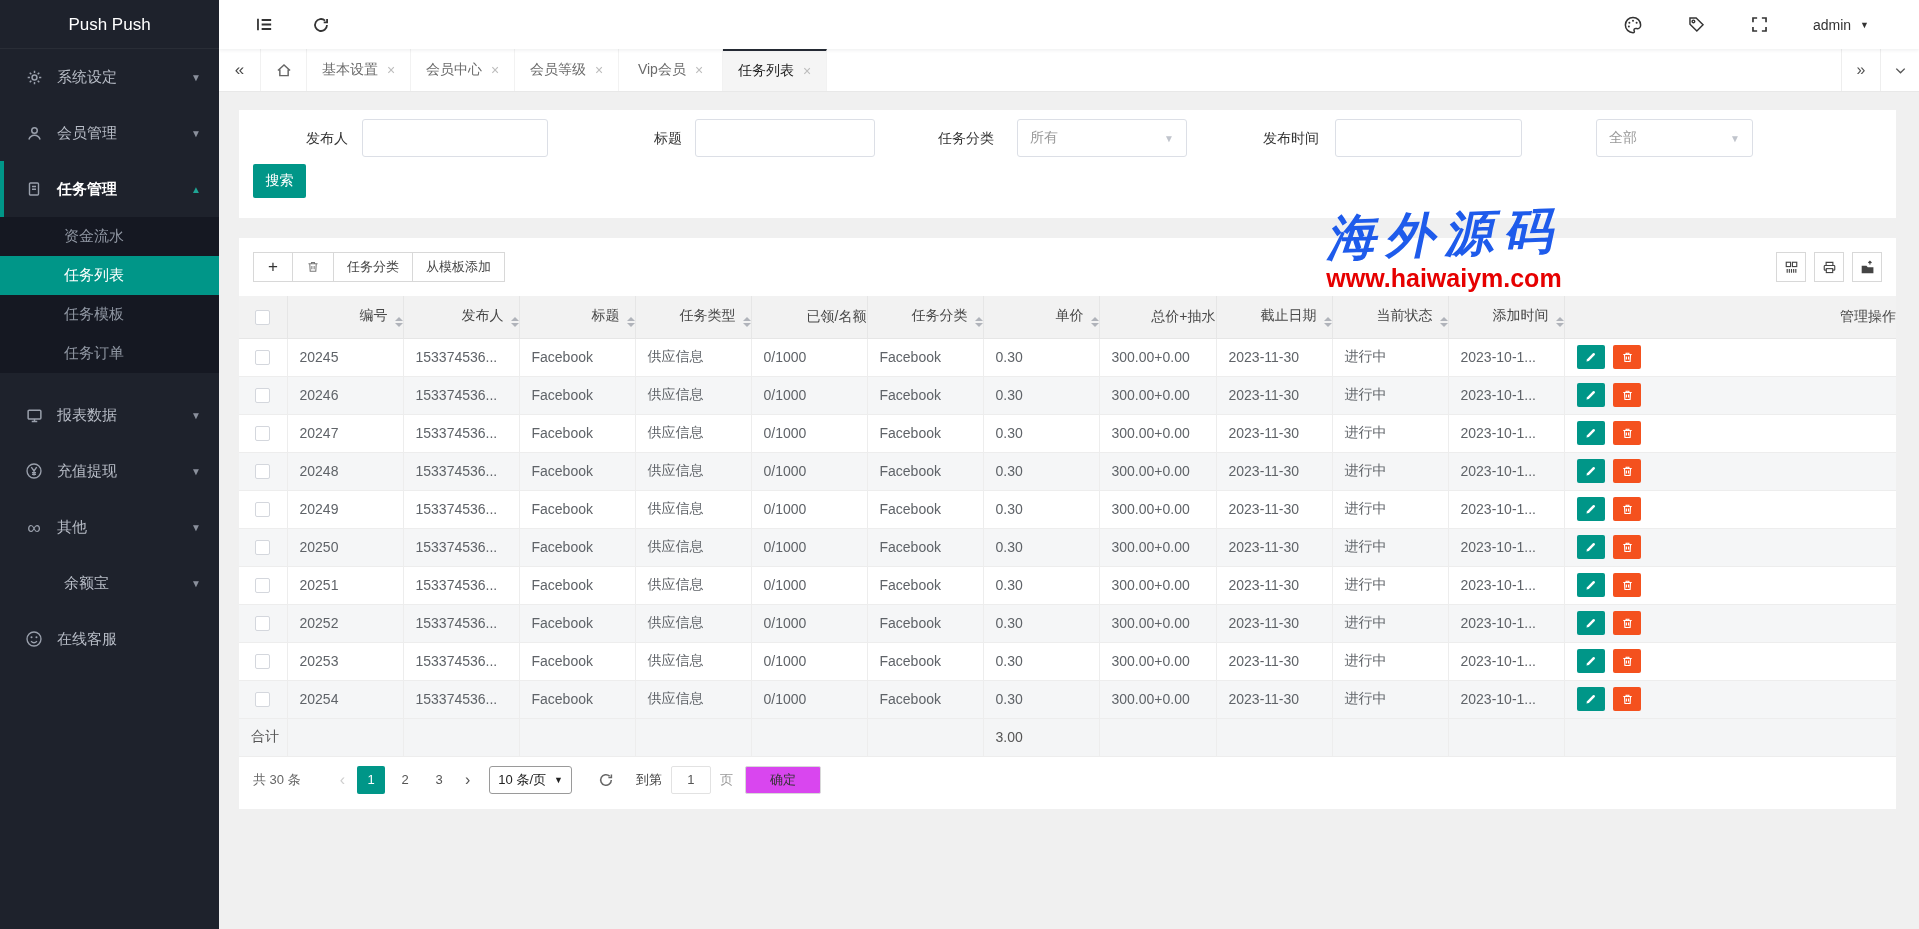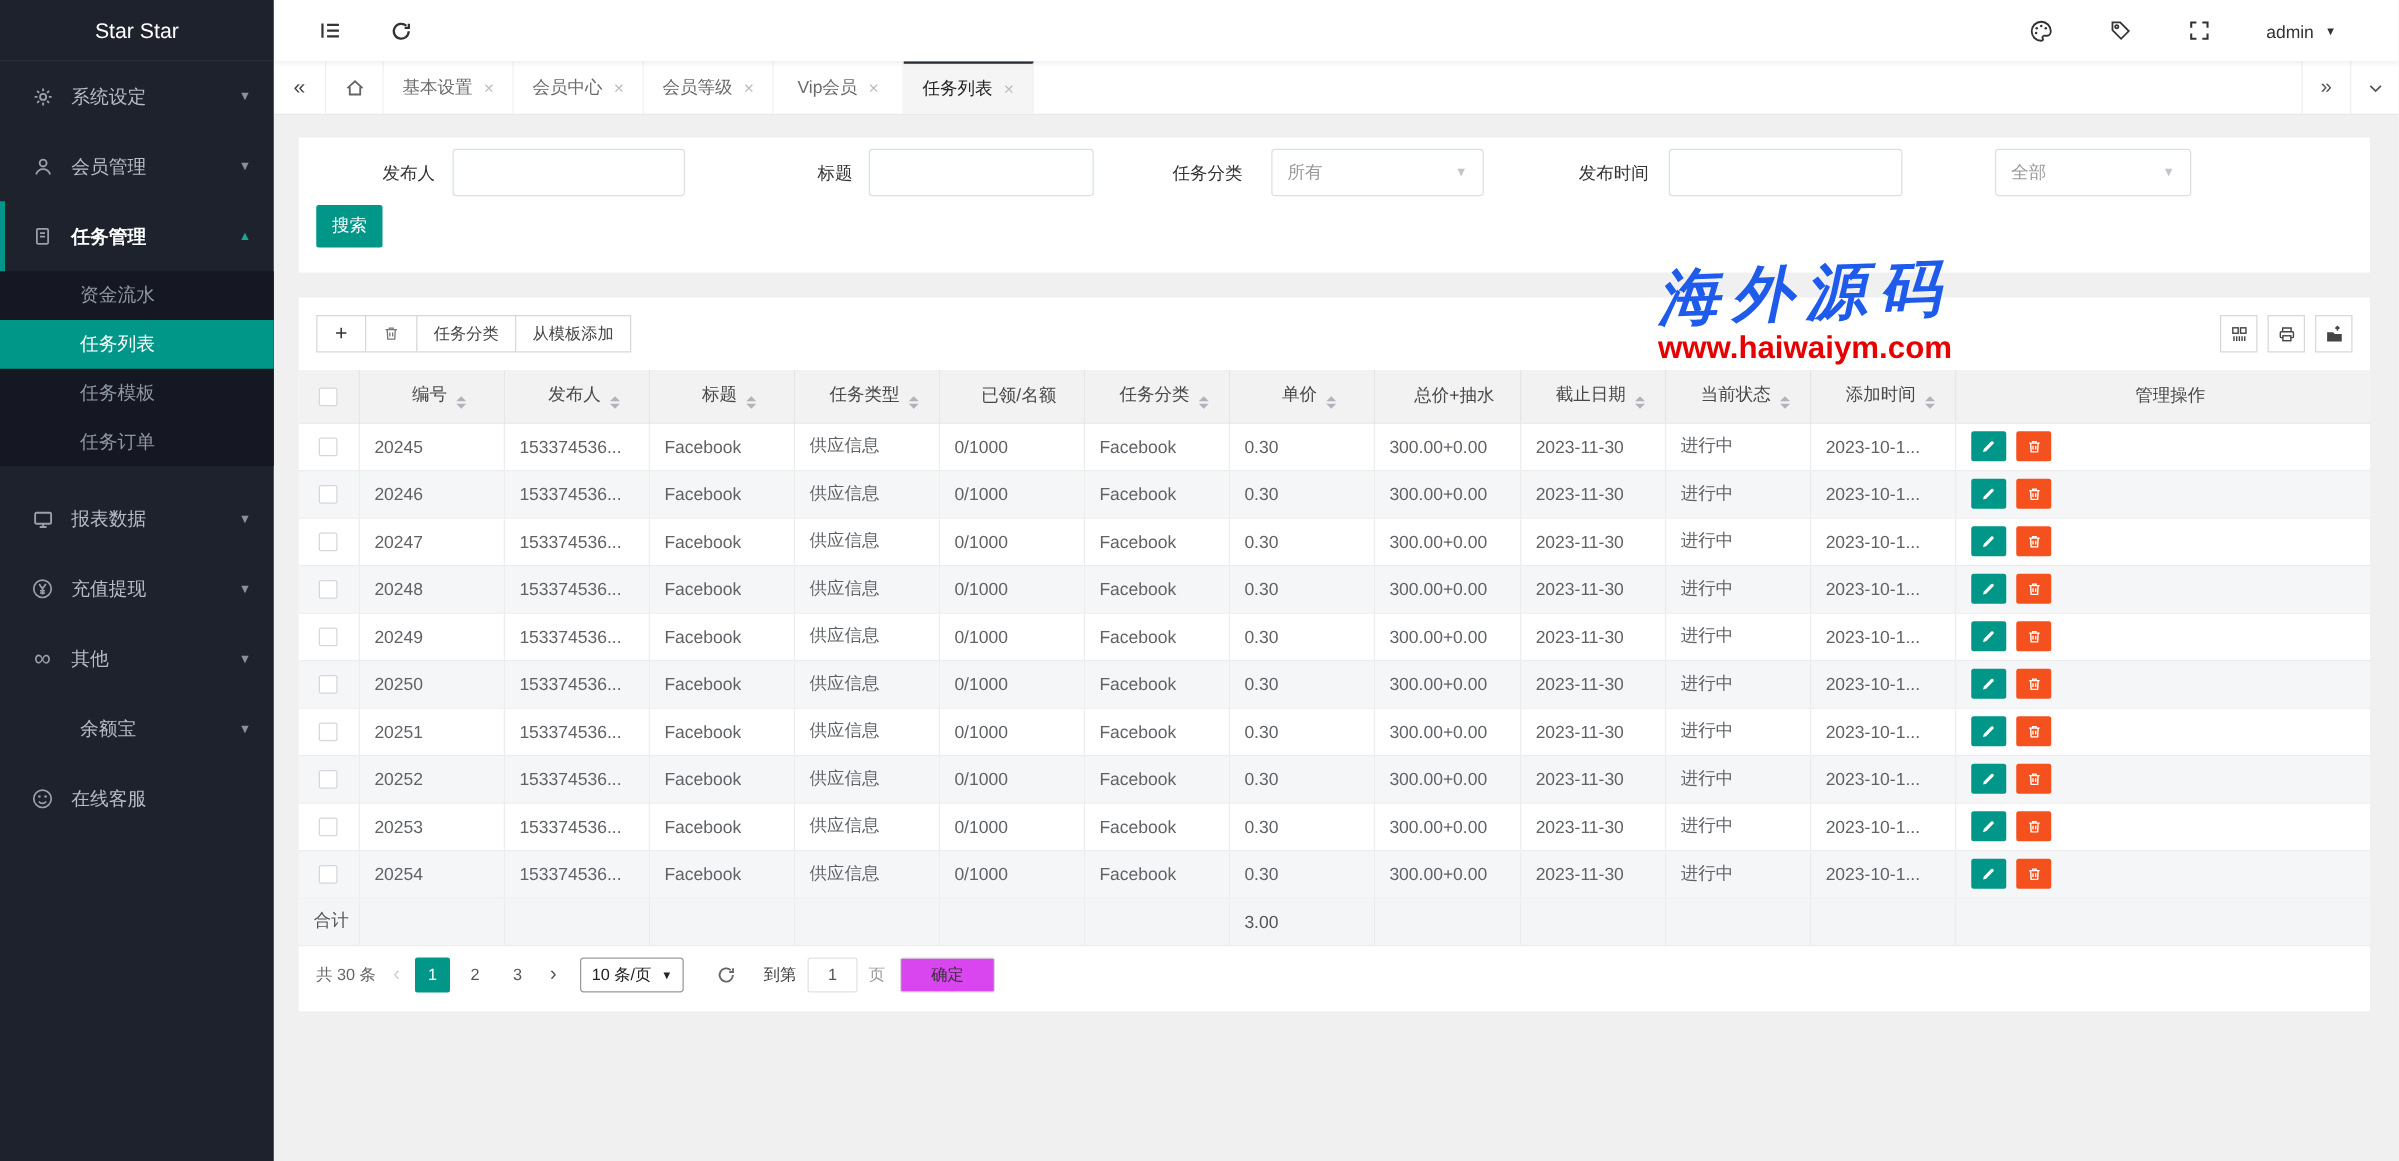--- a/index.html
+++ b/index.html
@@ -61,56 +61,56 @@
   .table-card { background:#fff; margin-top:20px; padding-bottom:6px; }
   .tc-toolbar { display:flex; align-items:center; padding:14px; }
   .btn-group { display:flex; }
   .tb-btn { height:30px; padding:0 13px; background:#fff; border:1px solid #d8d8d8; font-size:13px; color:#444; cursor:pointer; display:flex; align-items:center; margin-left:-1px; font-family:inherit; }
   .tb-btn:first-child { margin-left:0; }
   .tb-btn.plus { font-size:17px; color:#333; padding:0 14px; }
   .icon-btns { margin-left:auto; display:flex; gap:8px; }
   .icon-btn { width:30px; height:30px; border:1px solid #d8d8d8; background:#fff; display:flex; align-items:center; justify-content:center; color:#444; cursor:pointer; }
 
   table { width:100%; border-collapse:collapse; table-layout:fixed; font-size:14px; color:#5f6368; }
-  th { height:42px; background:#f2f2f2; font-weight:normal; color:#484848; text-align:center; padding-left:12px; border-bottom:1px solid #e6e6e6; border-right:1px solid #e6e6e6; white-space:nowrap; overflow:hidden; }
+  th { height:42px; background:#f2f2f2; font-weight:normal; color:#484848; text-align:right; padding-left:12px; border-bottom:1px solid #e6e6e6; border-right:1px solid #e6e6e6; white-space:nowrap; overflow:hidden; }
   th:last-child, td:last-child { border-right:none; }
   td { height:38px; padding-left:12px; border-bottom:1px solid #ededed; border-right:1px solid #ededed; white-space:nowrap; overflow:hidden; }
   tbody tr:nth-child(even) td { background:#f5f6f7; }
   .col-check { text-align:center; padding-left:0; }
   .checkbox { display:inline-block; width:15px; height:15px; border:1px solid #d4d7dd; border-radius:2px; background:#fff; vertical-align:middle; cursor:pointer; }
   .sort { display:inline-flex; flex-direction:column; margin-left:7px; vertical-align:-1px; }
   .sort i { width:0; height:0; border:4px solid transparent; display:block; }
   .sort .up { border-bottom-color:#b0b3ba; border-top:none; margin-bottom:2px; }
   .sort .down { border-top-color:#b0b3ba; border-bottom:none; }
   .summary-row td { background:#f4f5f6; color:#555; }
   .act-btn { width:28px; height:24px; border:none; border-radius:2px; cursor:pointer; display:inline-flex; align-items:center; justify-content:center; vertical-align:middle; }
   .act-edit { background:#009688; margin-right:5px; }
   .act-del { background:#f4511e; }
 
   
   .pager { display:flex; align-items:center; padding:9px 14px; font-size:13px; color:#666; }
-  .pg-total { margin-right:5px; }
+  .pg-total { margin-right:30px; }
   .pg-arrow { margin:0 9px; font-size:16px; cursor:pointer; }
   .pg-prev { color:#cfcfcf; }
   .pg-next { color:#555; }
   .pg-num { width:28px; height:28px; display:flex; align-items:center; justify-content:center; margin:0 3px; border-radius:2px; cursor:pointer; color:#555; }
   .pg-num.active { background:#009688; color:#fff; }
   .pg-size { height:28px; border:1px solid #9a9a9a; border-radius:3px; display:flex; align-items:center; padding:0 8px; gap:8px; margin-left:10px; color:#222; cursor:pointer; background:#fff; }
   .pg-size .chev { font-size:9px; color:#222; }
   .pg-refresh { margin-left:26px; color:#666; cursor:pointer; }
   .pg-goto-label { margin-left:22px; color:#404040; }
   .pg-input { width:40px; height:28px; border:1px solid #e2e2e2; border-radius:2px; text-align:center; margin:0 9px; font-size:13px; color:#555; font-family:inherit; }
   .pg-unit { color:#9b9b9b; }
   .pg-confirm { margin-left:12px; height:28px; padding:0 24px; background:#d946ef; border:1px solid #d8d8d8; border-radius:2px; font-size:13px; color:#333; cursor:pointer; font-family:inherit; }
 </style>
 </head>
 <body>
 
 <div class="sidebar">
-  <div class="sb-title">Star Star</div>
+  <div class="sb-title">Push Push</div>
 
   <div class="sb-item">
     <span class="sb-icon">
       <svg width="17" height="17" viewBox="0 0 16 16" fill="none" stroke="currentColor" stroke-width="1.4">
           <circle cx="8" cy="8" r="2.3"></circle>
           <path d="M8 1.6v2.1M8 12.3v2.1M1.6 8h2.1M12.3 8h2.1M3.5 3.5l1.5 1.5M11 11l1.5 1.5M12.5 3.5L11 5M5 11l-1.5 1.5"></path>
         </svg>
     </span>
     <span class="sb-label">系统设定</span>
     <span class="sb-chev">▼</span>

